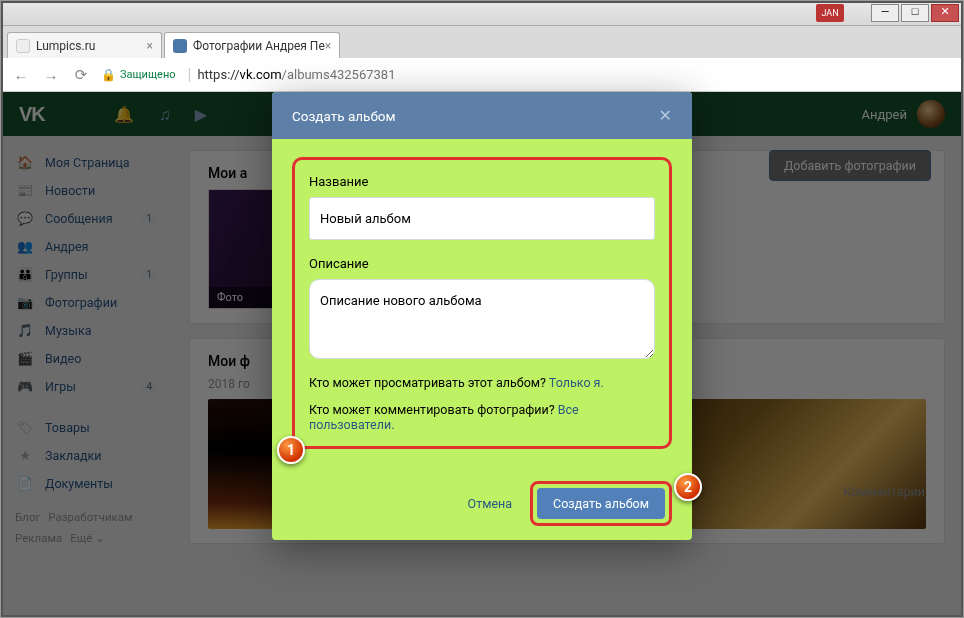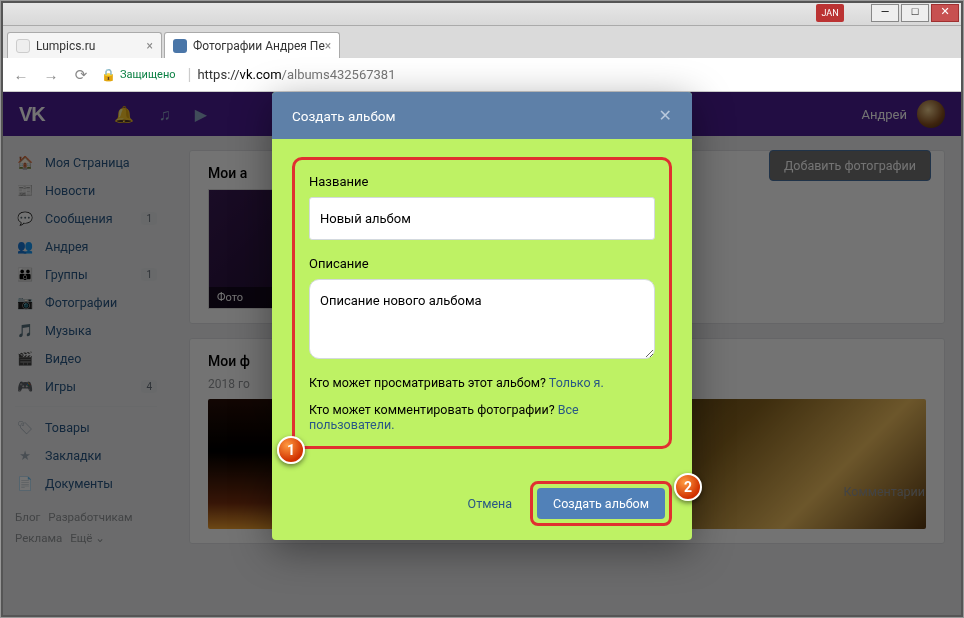--- a/index.html
+++ b/index.html
@@ -23,21 +23,21 @@
 .url-row { height: 34px; background:#fff; display:flex; align-items:center; padding:0 10px; border-bottom:1px solid #ccc; }
 .nav-ico { width:20px; color:#888; font-size:15px; margin-right:10px; text-align:center; }
 .lock-label { color:#0b8043; font-size:11px; margin-right:6px; display:flex; align-items:center; }
 .lock-label::before { content:"🔒"; font-size:12px; margin-right:4px; }
 .url-text { font-size:13px; color:#333; }
 .url-domain { color:#000; }
 .url-path { color:#777; }
 
 
 .vk-page { position:relative; height: calc(618px - 24px - 32px - 34px); background:#edeef0; }
-.vk-header { height:44px; background:#4c1d95; display:flex; align-items:center; padding:0 18px; }
+.vk-header { height:44px; background:#14532d; display:flex; align-items:center; padding:0 18px; }
 .vk-logo { font-family: Arial; font-weight:bold; font-size:20px; color:#fff; margin-right:30px; letter-spacing:-1px; }
 .vk-search { background:#3a6598; border-radius:14px; height:28px; width:220px; display:flex; align-items:center; padding:0 12px; color:#a7bdd8; font-size:13px; }
 .vk-search::before { content:"🔍"; font-size:12px; margin-right:8px; opacity:.7; }
 .vk-hicons { margin-left:40px; display:flex; gap:24px; color:#8fa8c7; font-size:16px; }
 .vk-user { margin-left:auto; display:flex; align-items:center; color:#fff; font-size:13px; }
 .vk-ava { width:28px; height:28px; border-radius:50%; background: radial-gradient(circle at 40% 35%, #f0d090, #8a5020 60%, #3a2810); margin-left:10px; }
 
 
 .vk-body { display:flex; }
 .vk-side { width:170px; padding:12px 6px; }

